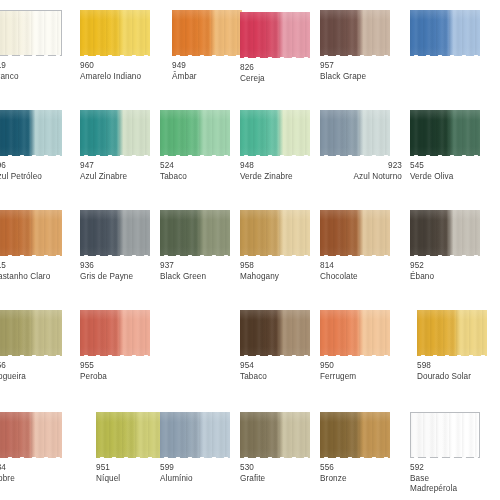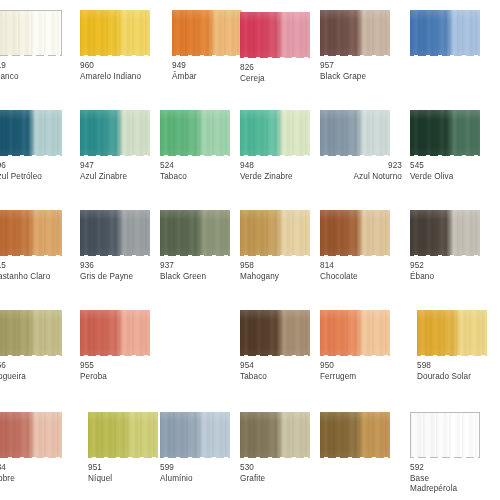--- a/index.html
+++ b/index.html
@@ -413,21 +413,21 @@
           <div class="patch-base" style="background: linear-gradient(to right, rgb(189, 106, 91) 0%, rgb(189, 106, 91) 26%, rgb(200, 125, 108) 52%, rgb(233, 194, 174) 62%, rgb(233, 194, 174) 100%);"></div>
           <div class="patch-strokes"></div>
           <div class="patch-sheen"></div>
           <div class="patch-scallop"></div>
         </div>
         <div class="swatch-label">
           <div class="swatch-code">534</div>
           <div class="swatch-name">Cobre</div>
         </div>
       </div>
-      <div class="swatch-cell" style="left: 80px; top: 412px; padding-left: 8px;">
+      <div class="swatch-cell" style="left: 88px; top: 412px; padding-left: 8px;">
         <div class="swatch-patch">
           <div class="patch-base" style="background: linear-gradient(to right, rgb(185, 187, 79) 0%, rgb(185, 187, 79) 26%, rgb(191, 192, 92) 52%, rgb(207, 207, 120) 62%, rgb(207, 207, 120) 100%);"></div>
           <div class="patch-strokes"></div>
           <div class="patch-sheen"></div>
           <div class="patch-scallop"></div>
         </div>
         <div class="swatch-label">
           <div class="swatch-code">951</div>
           <div class="swatch-name">Níquel</div>
         </div>
@@ -455,20 +455,24 @@
           <div class="swatch-code">530</div>
           <div class="swatch-name">Grafite</div>
         </div>
       </div>
       <div class="swatch-cell" style="left: 320px; top: 412px;">
         <div class="swatch-patch">
           <div class="patch-base" style="background: linear-gradient(to right, rgb(128, 100, 51) 0%, rgb(128, 100, 51) 26%, rgb(144, 115, 65) 52%, rgb(194, 149, 83) 62%, rgb(194, 149, 83) 100%);"></div>
           <div class="patch-strokes"></div>
           <div class="patch-sheen"></div>
           <div class="patch-scallop"></div>
+        </div>
+        <div class="swatch-label">
+          <div class="swatch-code">556</div>
+          <div class="swatch-name">Bronze</div>
         </div>
       </div>
       <div class="swatch-cell" style="left: 410px; top: 412px;">
         <div class="swatch-patch">
           <div class="patch-base" style="background: linear-gradient(to right, rgb(251, 251, 251) 0%, rgb(251, 251, 251) 26%, rgb(253, 253, 253) 52%, rgb(255, 255, 255) 62%, rgb(255, 255, 255) 100%);"></div>
           <div class="patch-strokes"></div>
           <div class="patch-sheen"></div>
           <div class="patch-outline"></div>
           <div class="patch-outline-skew"></div>
           <div class="patch-scallop"></div>

